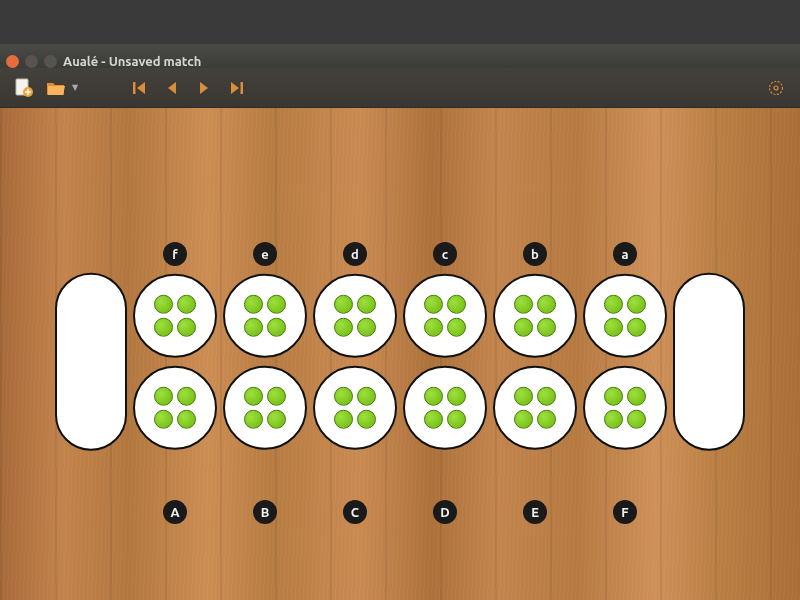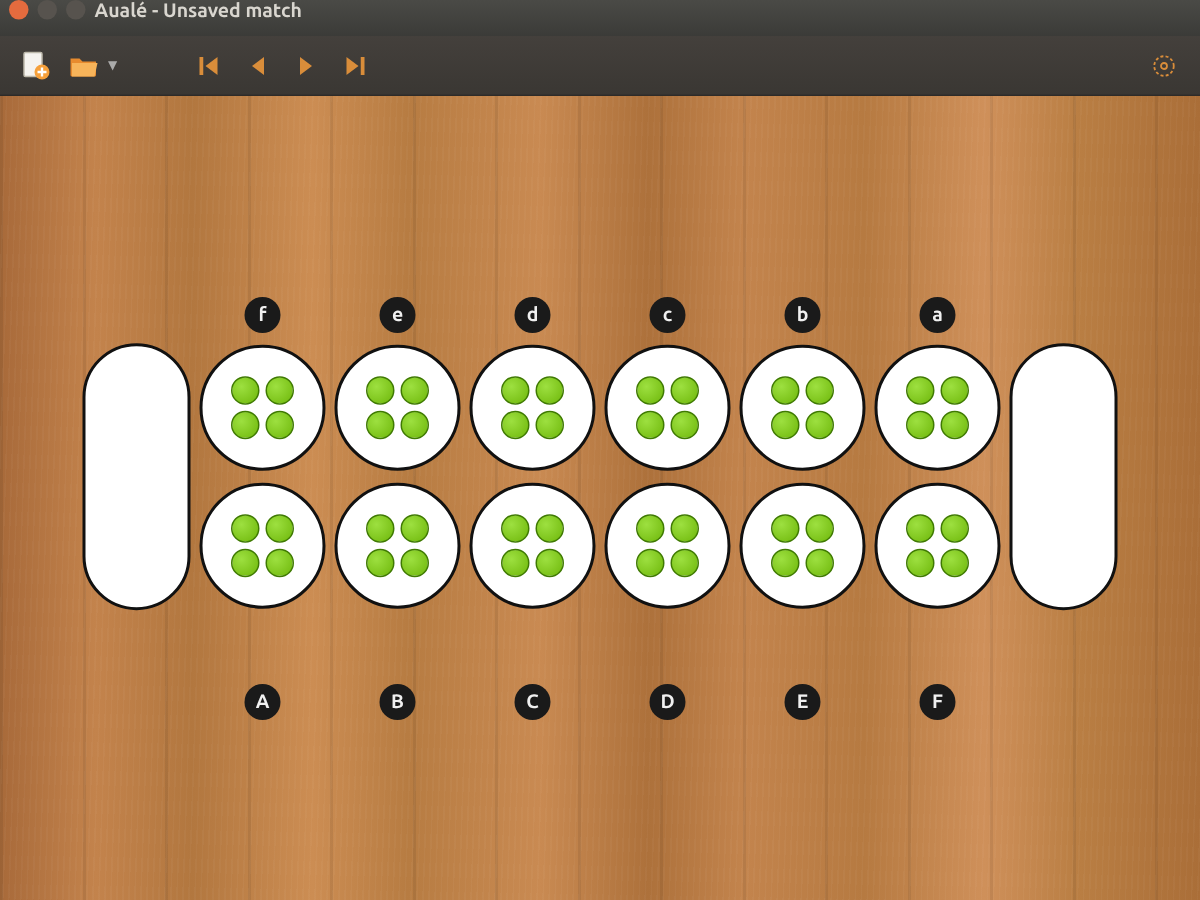--- a/index.html
+++ b/index.html
@@ -3,26 +3,27 @@
 <meta charset="utf-8">
 <style>
   * { box-sizing: border-box; margin: 0; padding: 0; }
   html, body { width: 800px; height: 600px; overflow: hidden; font-family: "Ubuntu", "DejaVu Sans", sans-serif; }
   body { background: #3a3a3a; }
 
   .titlebar {
     height: 24px;
     background: linear-gradient(#4a4a46, #3b3b38);
     display: flex;
-    align-items: flex-start;
+    align-items: flex-end;
     padding: 0 6px;
     gap: 6px;
     color: #d9d6cf;
     font-size: 13px;
     font-weight: bold;
+    margin-top: 44px;
   }
   .win-btn { width: 13px; height: 13px; border-radius: 50%; display: inline-block; }
   .win-close { background: #e46b3e; }
   .win-min { background: #57534e; }
   .win-max { background: #57534e; }
 
   .toolbar {
     height: 40px;
     background: linear-gradient(#44403c, #3a3733);
     display: flex;

